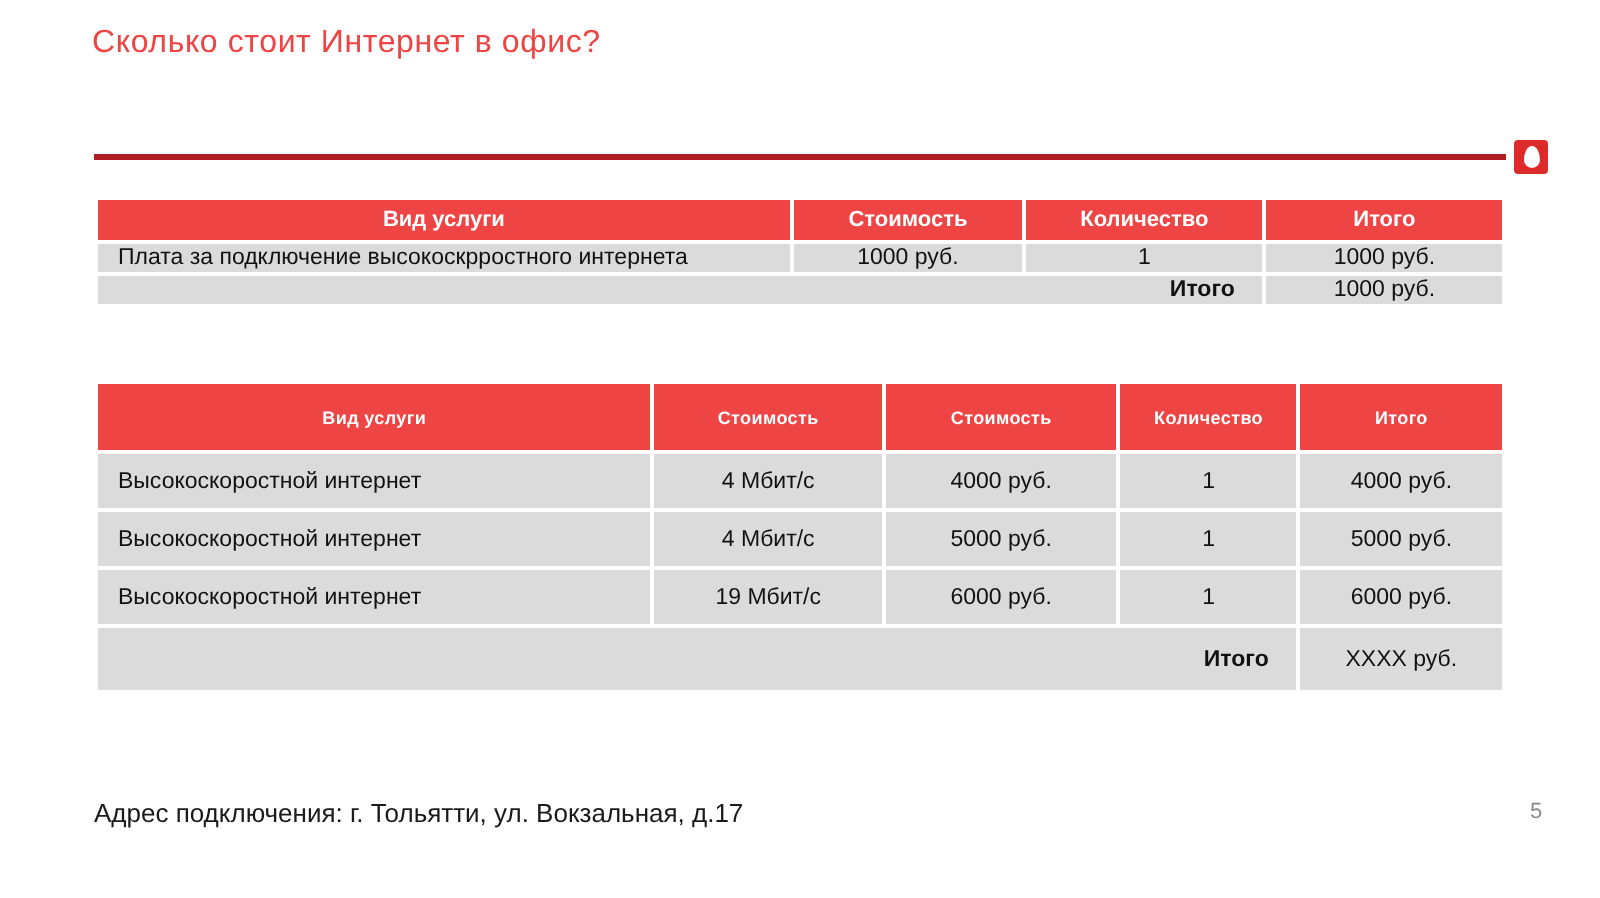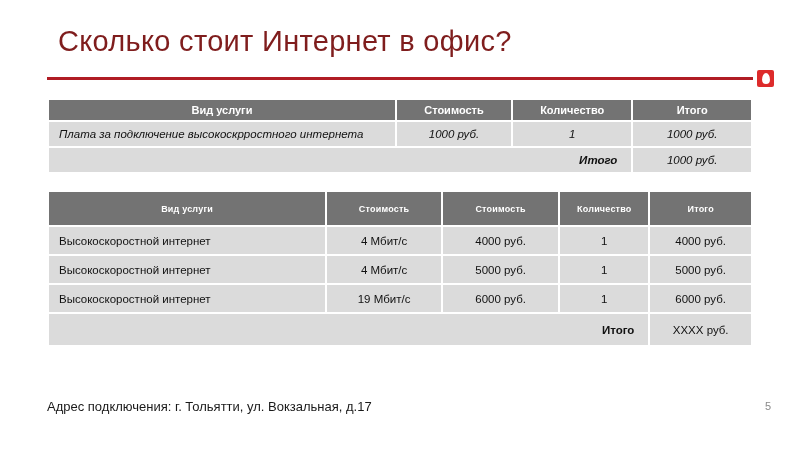--- a/index.html
+++ b/index.html
@@ -7,22 +7,22 @@
     width: 800px; height: 449px;
     background: #ffffff;
     font-family: "Liberation Sans", "DejaVu Sans", sans-serif;
     position: relative;
     overflow: hidden;
   }
   .slide { position: absolute; inset: 0; }
 
   .title {
     position: absolute; left: 46px; top: 13px;
-    font-size: 29px; font-weight: 400; color: #7f1d1d;
-    letter-spacing: 0.3px; margin: 12px;
+    font-size: 16px; font-weight: 400; color: #ef4444;
+    letter-spacing: 0.3px; margin: 0;
   }
 
   .rule-line {
     position: absolute; left: 47px; top: 77px;
     width: 706px; height: 3px; background: #B01C24;
   }
   .brand-logo {
     position: absolute; left: 757px; top: 70px;
     width: 17px; height: 17px; background: #DD2B2B;
     border-radius: 2px;
@@ -35,31 +35,31 @@
 
   table.price {
     position: absolute; left: 47px; width: 706px;
     border-collapse: separate; border-spacing: 2px;
     table-layout: fixed;
   }
   table.t1 { top: 98px; }
   table.t2 { top: 190px; }
 
   table.price th {
-    background: #737373; color: #ffffff; text-align: center;
+    background: #ef4444; color: #ffffff; text-align: center;
     font-weight: 700; padding: 0 4px;
   }
   table.t1 th { font-size: 11px; height: 20px; }
   table.t2 th { font-size: 9px;  height: 33px; font-weight: 600; letter-spacing: 0.2px; }
 
   table.price td {
     background: #DBDBDB; color: #111111; text-align: center;
     font-size: 11.5px; padding: 0 4px;
   }
-  table.t1 td { height: 24px; font-style: italic; }
+  table.t1 td { height: 14px; }
   table.t2 td { height: 27px; }
   table.price td.service { text-align: left; padding-left: 10px; }
   table.price td.total-label { text-align: right; font-weight: 700; padding-right: 14px; }
   table.t2 td.total-cell { height: 31px; }
 
   .address {
     position: absolute; left: 47px; top: 399px;
     font-size: 13px; color: #1a1a1a;
   }
   .page-number {

